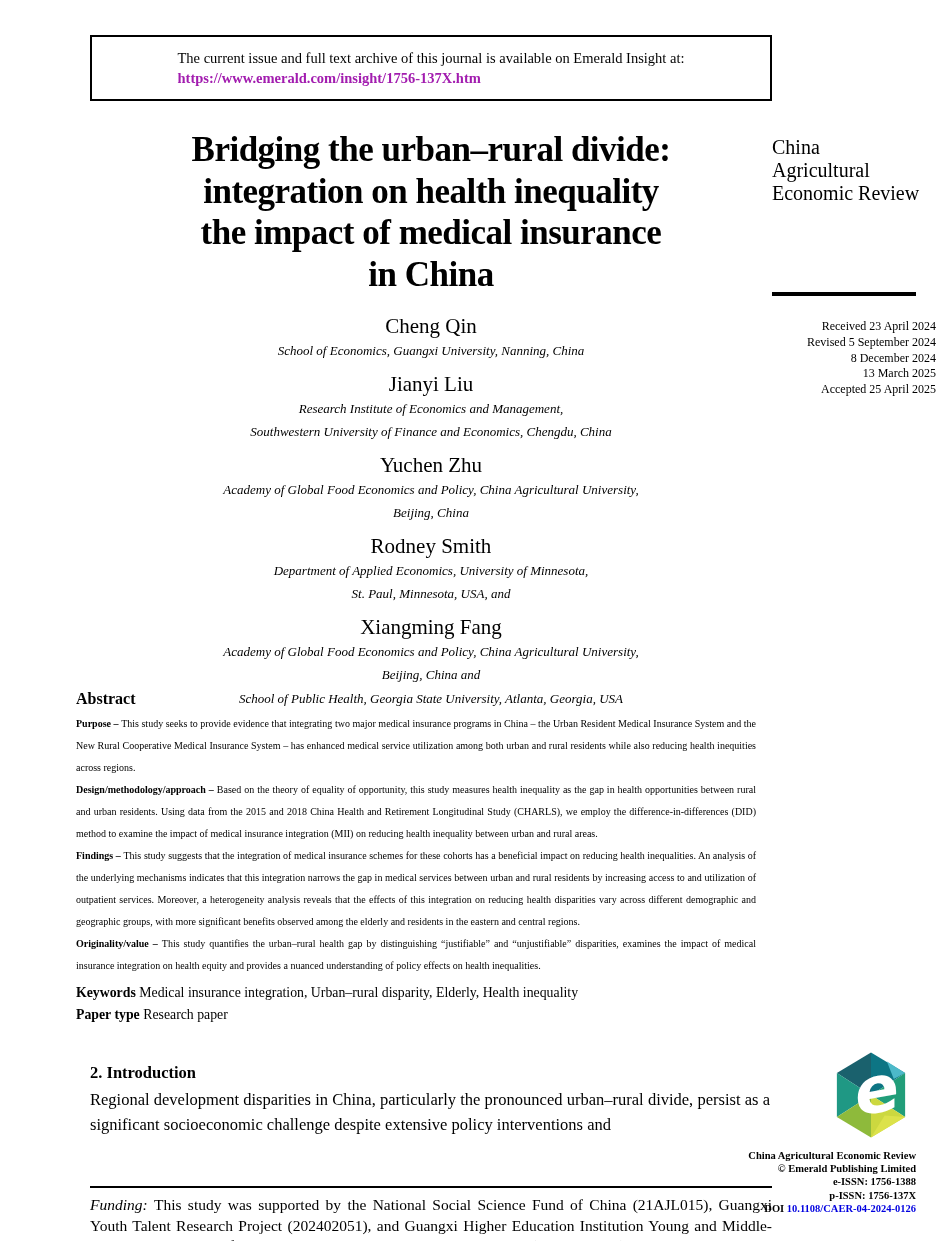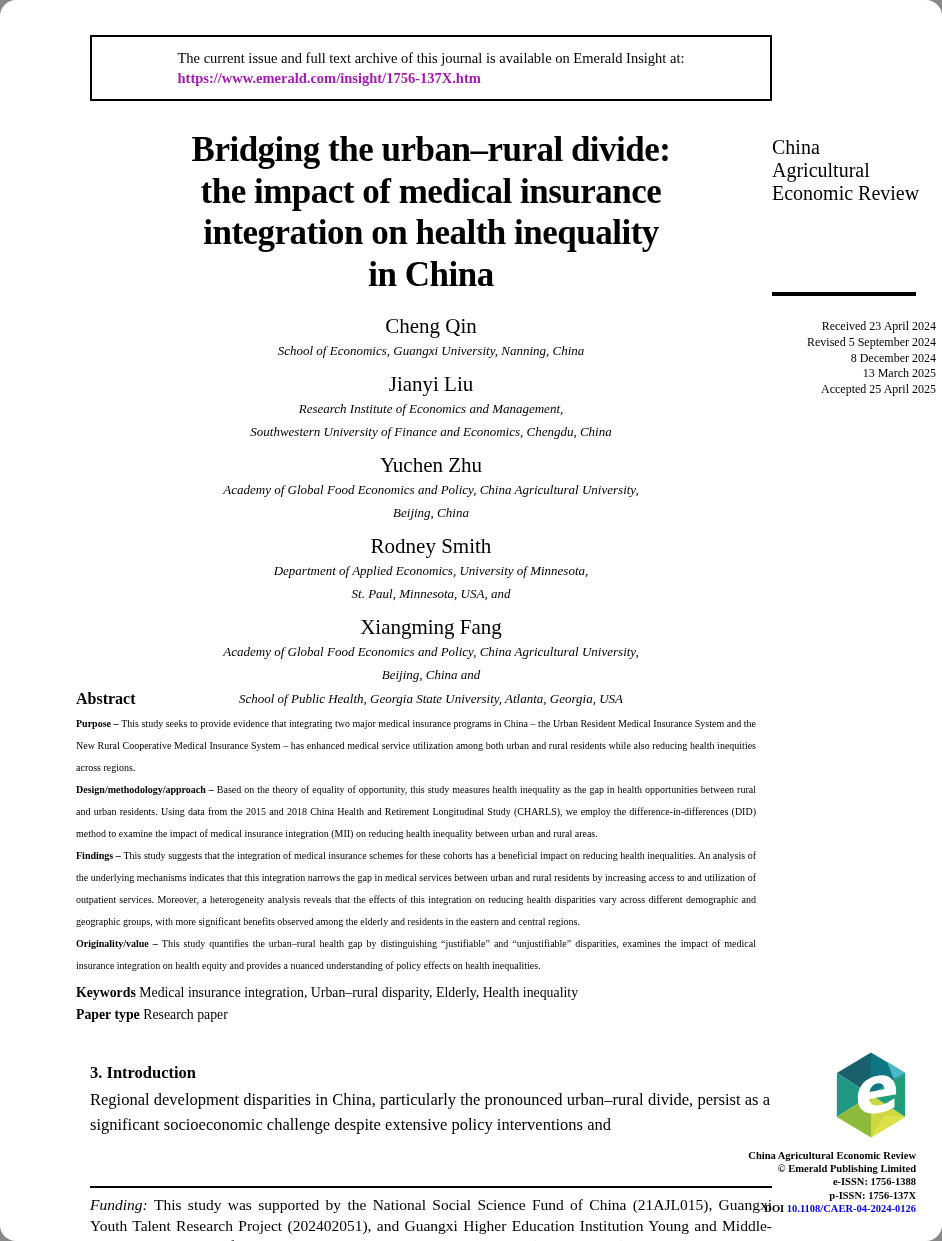--- a/index.html
+++ b/index.html
@@ -2,21 +2,20 @@
 <html><head>
 <meta charset="utf-8">
 <style>
   * { margin:0; padding:0; box-sizing:border-box; }
   html,body { background:#888; }
   .page {
     position:relative; width:942px; height:1241px; margin:0 auto;
     background:#ffffff; color:#000;
     font-family:"Liberation Serif", serif;
     overflow:hidden;
-    border-radius:16px;
   }
   
   .archive-box {
     position:absolute; left:90px; top:35px; width:682px; height:66px;
     border:2px solid #000; text-align:center; padding-top:11px;
   }
   .archive-inner { display:inline-block; text-align:left; }
   .archive-text { font-size:14.5px; line-height:20px; }
   .archive-link { font-size:14.5px; line-height:20px; font-weight:bold; color:#a21caf; text-decoration:none; }
   
@@ -61,22 +60,22 @@
 
   <div class="archive-box">
     <div class="archive-inner">
       <div class="archive-text">The current issue and full text archive of this journal is available on Emerald Insight at:</div>
       <a class="archive-link" href="#">https://www.emerald.com/insight/1756-137X.htm</a>
     </div>
   </div>
 
   <h1 class="title">
     <div>Bridging the urban–rural divide:</div>
+    <div>integration on health inequality</div>
     <div>the impact of medical insurance</div>
-    <div>integration on health inequality</div>
     <div>in China</div>
   </h1>
 
   <div class="journal-name">China Agricultural
 Economic Review</div>
   <div class="right-rule"></div>
   <div class="dates">
     <div>Received 23 April 2024</div>
     <div>Revised 5 September 2024</div>
     <div>8 December 2024</div>
@@ -106,21 +105,21 @@
     <h3>Abstract</h3>
     <p class="abs"><b>Purpose – </b><span>This study seeks to provide evidence that integrating two major medical insurance programs in China – the Urban Resident Medical Insurance System and the New Rural Cooperative Medical Insurance System – has enhanced medical service utilization among both urban and rural residents while also reducing health inequities across regions.</span></p>
     <p class="abs"><b>Design/methodology/approach – </b><span>Based on the theory of equality of opportunity, this study measures health inequality as the gap in health opportunities between rural and urban residents. Using data from the 2015 and 2018 China Health and Retirement Longitudinal Study (CHARLS), we employ the difference-in-differences (DID) method to examine the impact of medical insurance integration (MII) on reducing health inequality between urban and rural areas.</span></p>
     <p class="abs"><b>Findings – </b><span>This study suggests that the integration of medical insurance schemes for these cohorts has a beneficial impact on reducing health inequalities. An analysis of the underlying mechanisms indicates that this integration narrows the gap in medical services between urban and rural residents by increasing access to and utilization of outpatient services. Moreover, a heterogeneity analysis reveals that the effects of this integration on reducing health disparities vary across different demographic and geographic groups, with more significant benefits observed among the elderly and residents in the eastern and central regions.</span></p>
     <p class="abs"><b>Originality/value – </b><span>This study quantifies the urban–rural health gap by distinguishing “justifiable” and “unjustifiable” disparities, examines the impact of medical insurance integration on health equity and provides a nuanced understanding of policy effects on health inequalities.</span></p>
     <p class="kw"><b>Keywords </b><span>Medical insurance integration, Urban–rural disparity, Elderly, Health inequality</span></p>
     <p class="pt"><b>Paper type </b><span>Research paper</span></p>
   </div>
 
   <div class="intro">
-    <h2>3. Introduction</h2>
+    <h2>2. Introduction</h2>
     <p>Regional development disparities in China, particularly the pronounced urban–rural divide, persist as a significant socioeconomic challenge despite extensive policy interventions and</p>
   </div>
 
   <div class="footnote">
     <p><span class="flabel">Funding: </span><span>This study was supported by the National Social Science Fund of China (21AJL015), Guangxi Youth Talent Research Project (202402051), and Guangxi Higher Education Institution Young and Middle-aged Teachers’ Scientific Research Basic Ability Enhancement Project (2025KY0005).</span></p>
   </div>
 
   <svg class="logo" viewBox="0 0 100 116" xmlns="http://www.w3.org/2000/svg">
     <polygon points="50,2 5,29 50,58" fill="#1a616d"></polygon>
     <polygon points="50,2 95,29 50,58" fill="#0d7584"></polygon>

